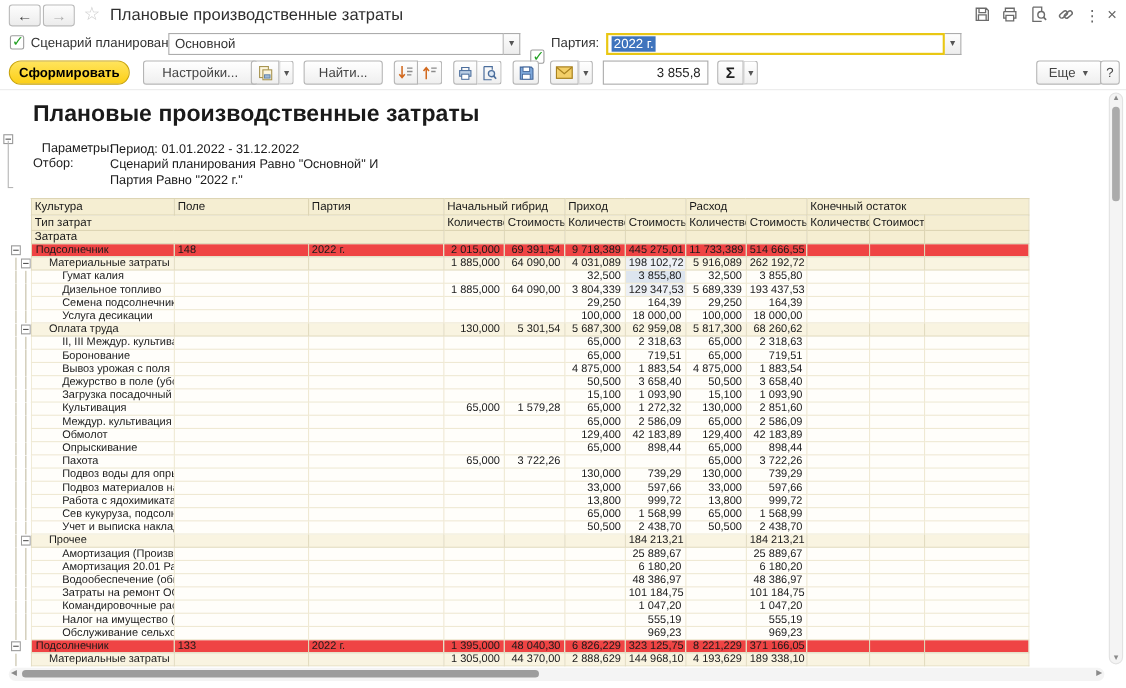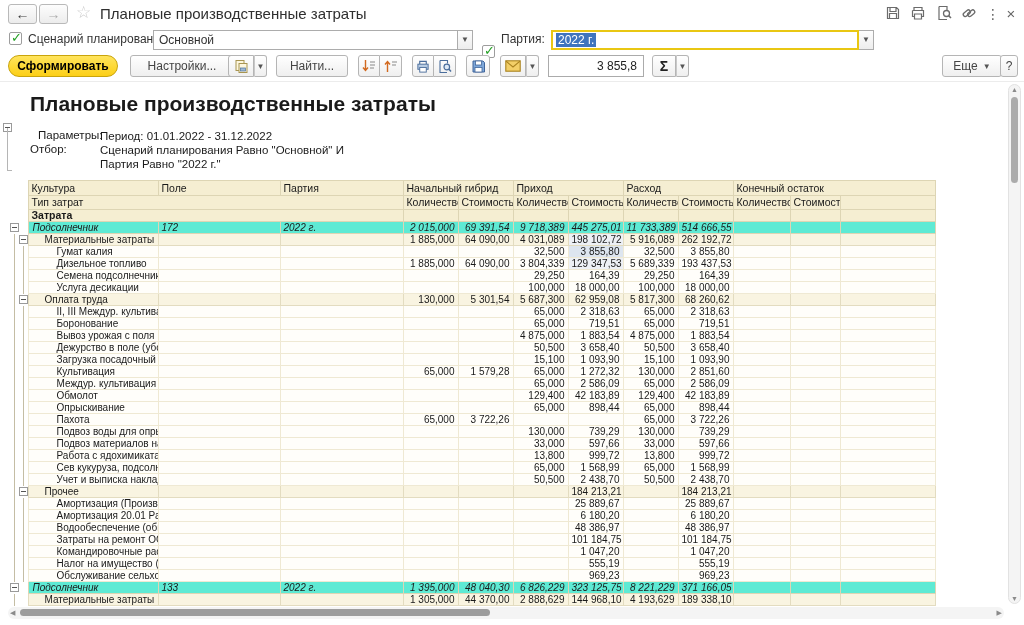--- a/index.html
+++ b/index.html
@@ -48,22 +48,22 @@
 
   
   #gridwrap { left:10px; top:180px; width:926px; height:426px; overflow:hidden; }
   table#grid { border-collapse:collapse; table-layout:fixed; width:925px; }
   #grid td { font-size:10px; color:#1a1a1a; padding:0 3px; white-space:nowrap; overflow:hidden; height:11.8px; line-height:11px; vertical-align:middle; }
   #grid td.gut { padding:0; background:#fff; border:none; position:relative; }
   #grid td.c { border:1px solid #e7e0c6; }
   #grid tr.hdr td.c { background:#f5eed2; border-color:#ddd5b4; font-size:10.5px; }
   #grid tr.hdr1 td { height:15px; }
   #grid tr.hdr2 td { height:14px; }
-  #grid tr.hdr3 td { height:12px;font-weight:bold; }
-  #grid tr.lv1 td.c { background:#5eead4; border-color:#ddd5b4;font-style:italic; }
+  #grid tr.hdr3 td { height:12px; }
+  #grid tr.lv1 td.c { background:#ef4444; border-color:#ddd5b4; }
   #grid tr.lv2 td.c { background:#f9f4e1; border-color:#e3dcc0; }
   #grid tr.lv3 td.c { background:#fffefa; border-color:#efe9d3; }
   #grid td.num { text-align:right; }
   #grid td.tint { background:#edf0f5 !important; }
   #grid td.sel { background:#dde5ef !important; }
   .vln { position:absolute; left:4px; top:0; bottom:0; width:1px; background:#c4bda4; }
   .tbox.ingrid { position:absolute; left:0px; top:1px; }
 
   
   .vsb { left:1008px; top:84px; width:13px; height:520px; background:#f4f4f4; border:1px solid #e2e2e2; border-radius:7px; }
@@ -273,21 +273,21 @@
           <td class="c" colspan="1"></td>
           <td class="c" colspan="1"></td>
           <td class="c" colspan="1"></td>
         </tr>
         <tr class="lv1">
           <td class="gut">
             <span class="tbox ingrid"></span>
           </td>
           <td class="gut"></td>
           <td class="c" style="padding-left: 4px;">Подсолнечник</td>
-          <td class="c">172</td>
+          <td class="c">148</td>
           <td class="c">2022 г.</td>
           <td class="c num">2 015,000</td>
           <td class="c num">69 391,54</td>
           <td class="c num">9 718,389</td>
           <td class="c num">445 275,01</td>
           <td class="c num">11 733,389</td>
           <td class="c num">514 666,55</td>
           <td class="c num"></td>
           <td class="c num"></td>
           <td class="c"></td>

